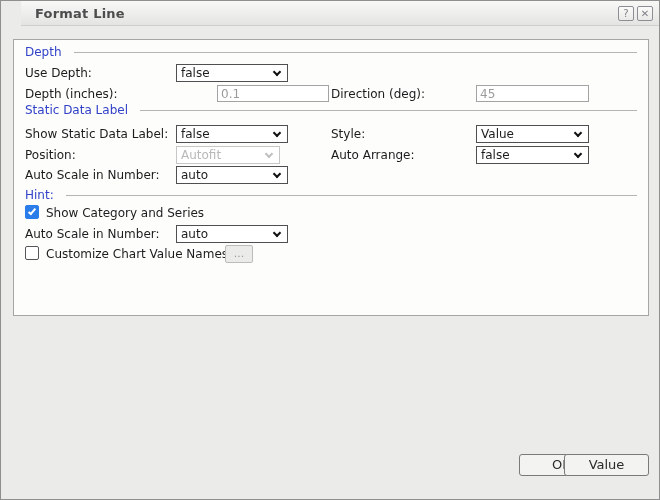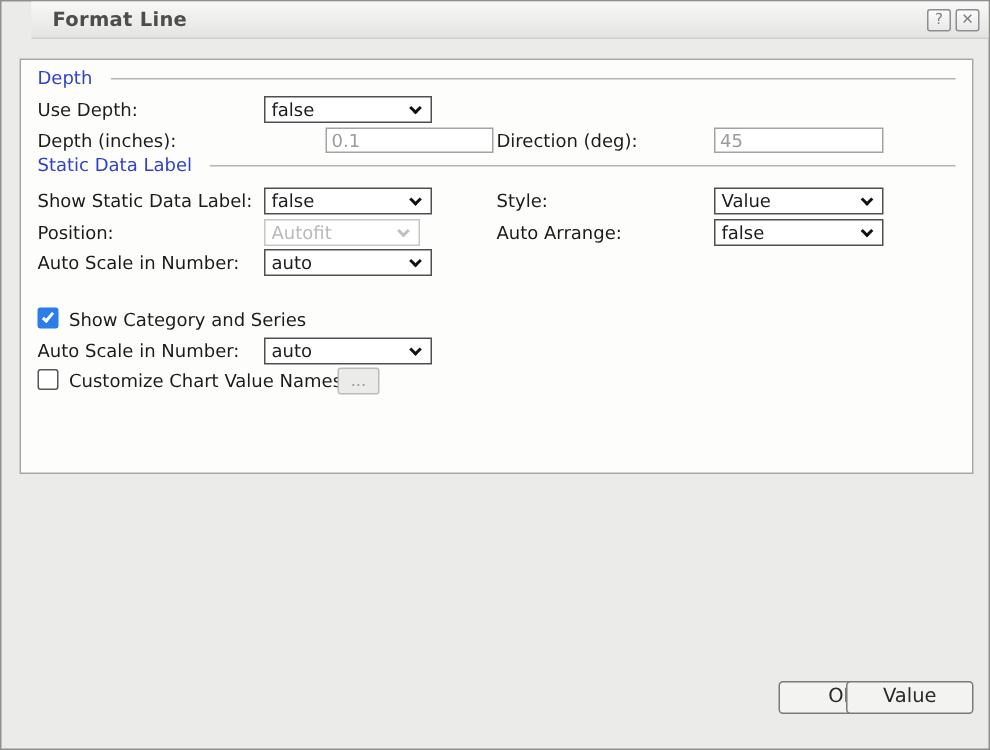--- a/index.html
+++ b/index.html
@@ -162,20 +162,24 @@
     <span class="txt">false</span>
     <span class="chev"></span>
   </div>
 
   <span class="lbl" style="left:11px; top:126px;">Auto Scale in Number:</span>
   <div class="sel" style="left:162px; top:126px; width:112px;">
     <span class="txt">auto</span>
     <span class="chev"></span>
   </div>
 
+  <div class="sec-header" style="top:148px;">
+    <span>Hint:</span>
+    <span class="rule"></span>
+  </div>
 
   <span class="cb checked" style="left:11px; top:165px;">
     <span class="mark"></span>
   </span>
   <span class="lbl" style="left:32px; top:164px;">Show Category and Series</span>
 
   <span class="lbl" style="left:11px; top:185px;">Auto Scale in Number:</span>
   <div class="sel" style="left:162px; top:185px; width:112px;">
     <span class="txt">auto</span>
     <span class="chev"></span>

